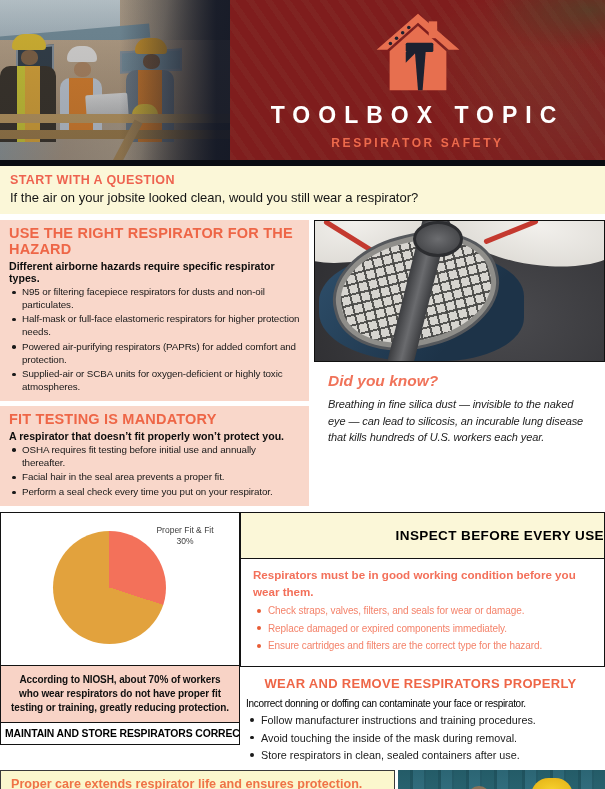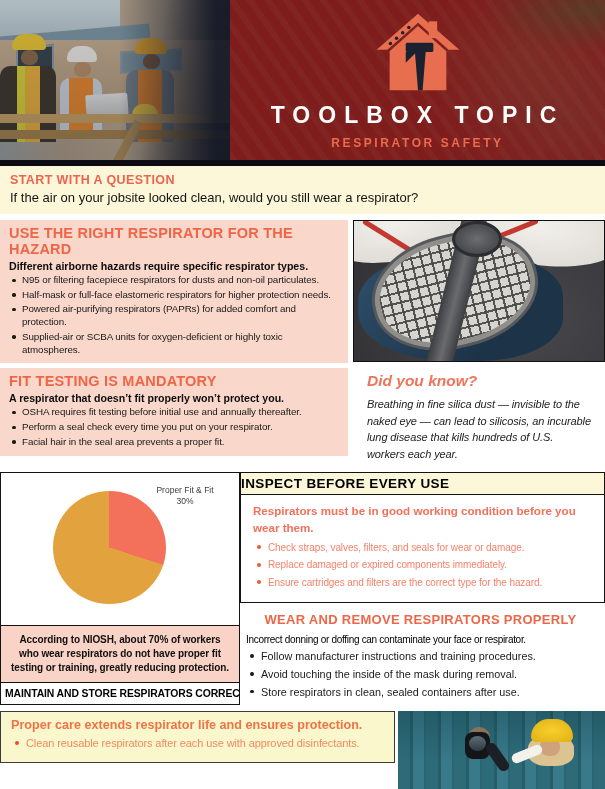--- a/index.html
+++ b/index.html
@@ -49,21 +49,21 @@
   .brand-sub{position:relative;z-index:1;color:#ed6a4c;font-size:12px;font-weight:bold;letter-spacing:2.6px;margin-top:7px;white-space:nowrap;}
   .divider-black{height:6px;background:#0a0c11;}
 
   
   .question{background:#fbf7d8;padding:7px 10px 9px;}
   .q-title{color:#ee6350;font-weight:bold;font-size:12.5px;letter-spacing:.4px;}
   .q-text{font-size:13px;color:#141414;margin-top:3px;}
 
   
   .mid{display:flex;gap:5px;margin-top:6px;}
-  .mid-left{width:348px;flex:none;display:flex;flex-direction:column;gap:5px;}
+  .mid-left{width:309px;flex:none;display:flex;flex-direction:column;gap:5px;}
   .pink-box{background:#f9d7ca;padding:5px 9px 7px;}
   .pb-title{color:#ee6647;font-weight:bold;font-size:14.5px;letter-spacing:.2px;}
   .pb-intro{font-size:10.6px;font-weight:bold;color:#0d0d0d;margin:3px 0 2px;}
   ul.blist{list-style:none;margin:0;padding:0;}
   .blist li{font-size:9.8px;letter-spacing:-.1px;line-height:1.3;color:#191919;padding-left:13px;position:relative;margin-top:2px;}
   .blist li::before{content:"";position:absolute;left:3px;top:4.5px;width:3.5px;height:3.5px;border-radius:50%;background:#191919;}
   .mid-right{flex:1;min-width:0;display:flex;flex-direction:column;}
   .photo-respirator{height:140px;flex:none;border:1px solid #101010;position:relative;overflow:hidden;
       background:radial-gradient(240px 170px at 65% 70%,#4a4a4e,#2b2b2e);}
   .rp-mw{position:absolute;background:radial-gradient(#f2f0ec,#d8d5cf);border-radius:50%;}
@@ -87,21 +87,21 @@
   .lower{display:flex;margin-top:6px;align-items:flex-start;}
   .lower-left{width:240px;flex:none;}
   .pie-box{height:152px;border:1.5px solid #131313;position:relative;background:#fff;}
   .pie{position:absolute;left:52px;top:18px;width:113px;height:113px;border-radius:50%;}
   .pie-label{position:absolute;font-size:8.5px;color:#3c3c3c;text-align:center;line-height:1.35;}
   .pl1{left:136px;top:12px;width:96px;}
   .pl2{left:4px;top:110px;width:108px;}
   .caption-box{background:#f8d3c6;border:1.5px solid #131313;border-top:none;padding:7px 9px;font-size:10px;letter-spacing:-.1px;font-weight:bold;text-align:center;line-height:1.4;color:#101010;}
   .maintain-bar{background:#fff;border:1.5px solid #131313;border-top:none;padding:5px 4px;font-weight:bold;font-size:10.4px;letter-spacing:-.1px;color:#000;text-align:center;white-space:nowrap;overflow:hidden;}
   .lower-right{flex:1;min-width:0;}
-  .inspect-header{border:1.5px solid #131313;background:#fbf7d8;text-align:left;font-weight:bold;font-size:13.5px;letter-spacing:.4px;padding:3px 0;color:#000;}
+  .inspect-header{border:1.5px solid #131313;background:#fbf7d8;text-align:right;font-weight:bold;font-size:13.5px;letter-spacing:.4px;padding:15px 0;color:#000;}
   .inspect-body{border:1.5px solid #131313;border-top:none;background:#fff;padding:8px 12px 12px;}
   .inspect-intro{color:#f3705a;font-weight:bold;font-size:11.6px;line-height:1.45;}
   ul.olist{list-style:none;margin:4px 0 0;padding:0;}
   .olist li{font-size:10px;letter-spacing:-.1px;line-height:1.45;color:#f4836b;padding-left:15px;position:relative;margin-top:3px;}
   .olist li::before{content:"";position:absolute;left:4px;top:4.5px;width:4px;height:4px;border-radius:50%;background:#e85c35;}
   .wear{padding:9px 8px 0 4px;}
   .wear-title{color:#ee6647;text-align:center;font-weight:bold;font-size:13px;letter-spacing:.3px;}
   .wear-intro{font-weight:normal;font-size:10px;letter-spacing:-.3px;color:#000;margin:7px 0 3px 2px;white-space:nowrap;}
   ul.klist{list-style:none;margin:0;padding:0 0 0 4px;}
   .klist li{font-size:10.8px;line-height:1.55;color:#202020;padding-left:13px;position:relative;margin-top:1px;}
@@ -199,22 +199,22 @@
           <li>Half-mask or full-face elastomeric respirators for higher protection needs.</li>
           <li>Powered air-purifying respirators (PAPRs) for added comfort and protection.</li>
           <li>Supplied-air or SCBA units for oxygen-deficient or highly toxic atmospheres.</li>
         </ul>
       </div>
       <div class="pink-box">
         <div class="pb-title">FIT TESTING IS MANDATORY</div>
         <div class="pb-intro">A respirator that doesn’t fit properly won’t protect you.</div>
         <ul class="blist">
           <li>OSHA requires fit testing before initial use and annually thereafter.</li>
+          <li>Facial hair in the seal area prevents a proper fit.</li>
           <li>Perform a seal check every time you put on your respirator.</li>
-          <li>Facial hair in the seal area prevents a proper fit.</li>
         </ul>
       </div>
     </div>
     <div class="mid-right">
       <div class="photo-respirator">
         <div class="rp-mw mw1"></div>
         <div class="rp-mw mw2"></div>
         <div class="rp-strap sr1"></div>
         <div class="rp-strap sr2"></div>
         <div class="rp-body"></div>

